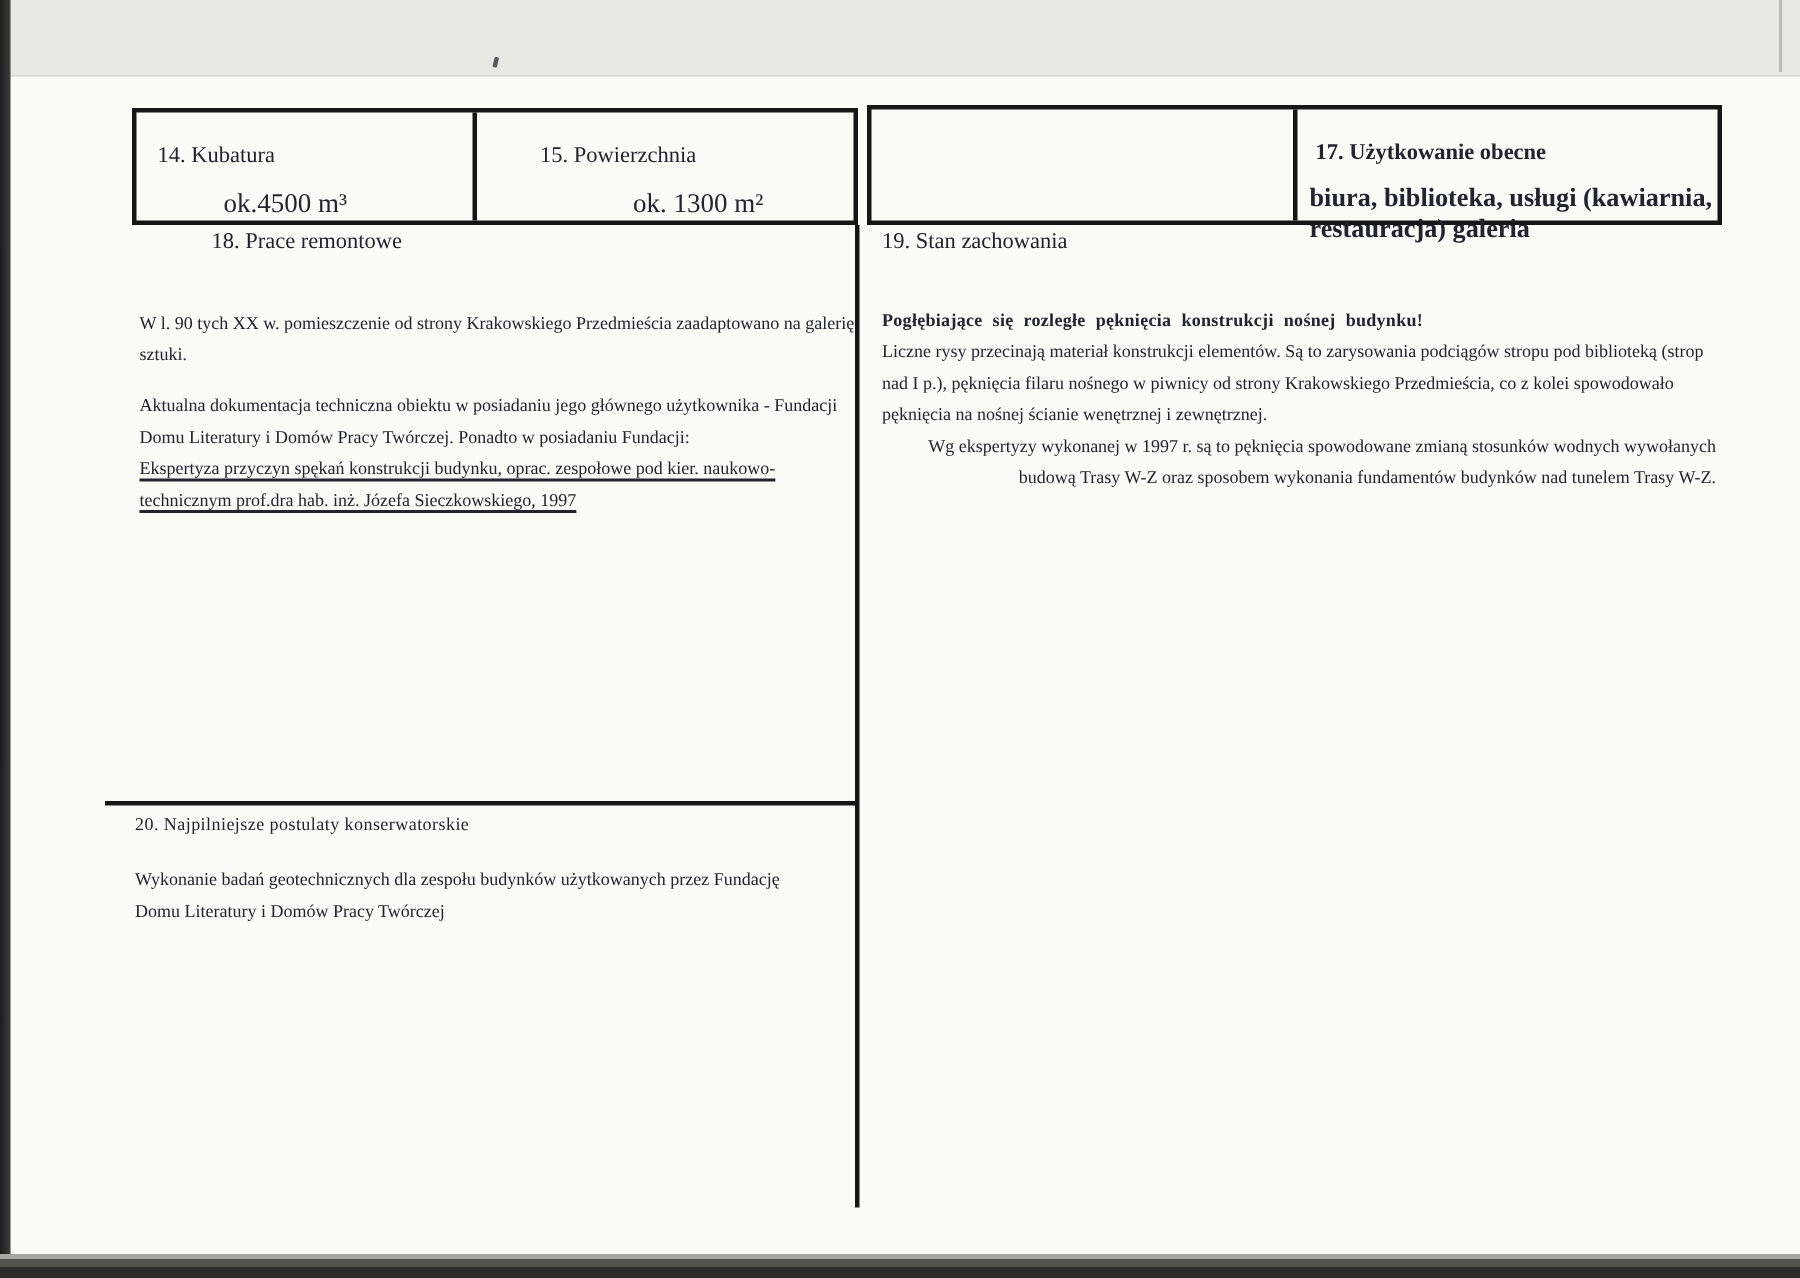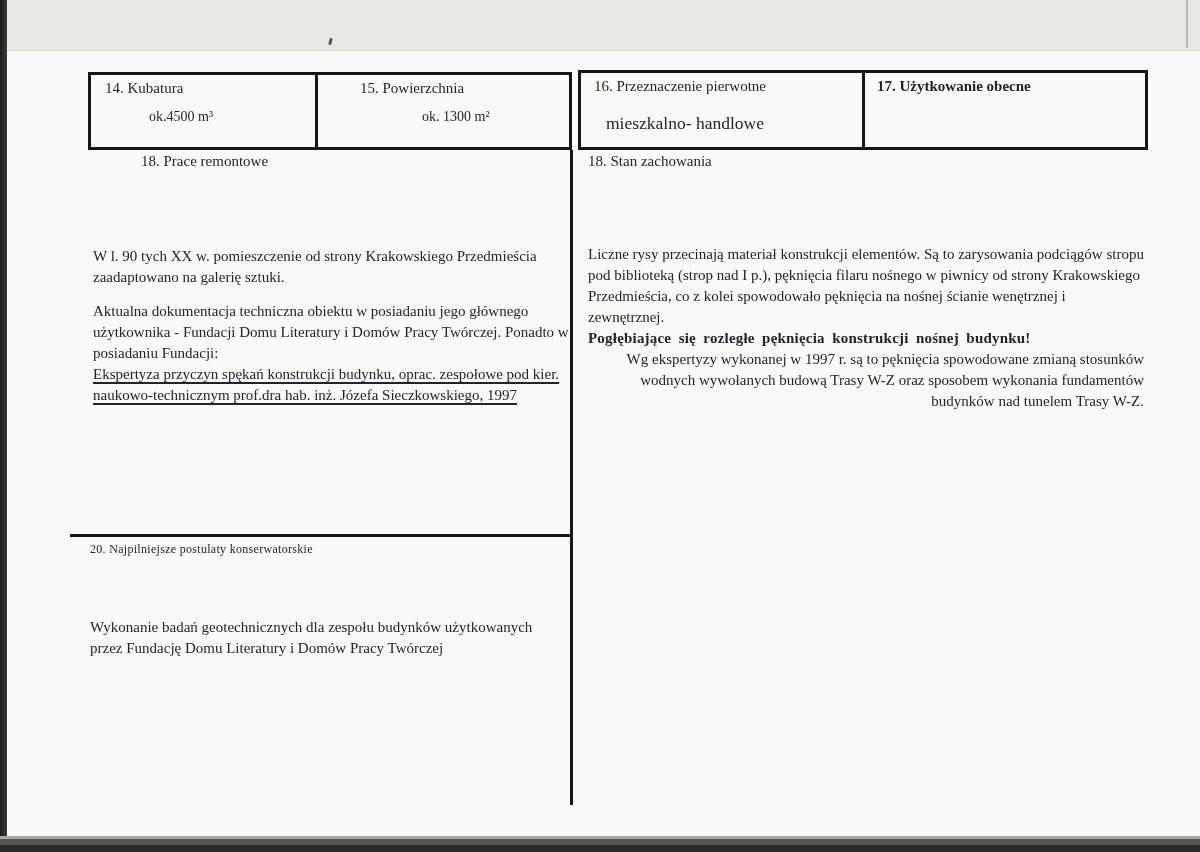--- a/index.html
+++ b/index.html
@@ -19,23 +19,23 @@
   .speck{position:absolute;left:329px;top:38px;width:3px;height:7px;background:#5a5a60;transform:rotate(14deg);border-radius:1px;}
 
   
   .box{position:absolute;border:3px solid #161616;box-sizing:border-box;}
   .box-left{left:88px;top:72px;width:484px;height:78px;}
   .box-right{left:578px;top:70px;width:570px;height:80px;}
   .vdiv{position:absolute;top:0;bottom:0;width:3px;background:#161616;}
   .box-left .vdiv{left:224px;}
   .box-right .vdiv{left:281px;}
 
-  .cell{position:absolute;top:0;bottom:0;}
+  .cell{position:absolute;top:16px;bottom:0;}
   .cell-label{position:absolute;font-size:15px;white-space:nowrap;}
-  .cell-value{position:absolute;font-size:14px;white-space:nowrap;}
+  .cell-value{position:absolute;font-size:18px;white-space:nowrap;}
 
   .cell14{left:0;width:224px;}
   .cell15{left:227px;right:0;margin-left:28px;}
   .cell16{left:0;width:281px;}
   .cell17{left:284px;right:0;font-weight:bold;}
 
   .cell14 .cell-label{left:14px;top:5px;}
   .cell14 .cell-value{left:58px;top:34px;}
   .cell15 .cell-label{left:14px;top:5px;}
   .cell15 .cell-value{left:76px;top:34px;}
@@ -48,21 +48,21 @@
   .sec-header{position:absolute;font-size:15px;white-space:nowrap;}
   #hdr18{left:97px;top:153px;margin-left:44px;}
   #hdr19{left:588px;top:153px;}
   #hdr20{left:90px;top:542px;font-size:12px;letter-spacing:.3px;}
 
   
   .col-divider{position:absolute;left:570px;top:150px;width:3px;height:655px;background:#161616;}
   .rule20{position:absolute;left:70px;top:534px;width:502px;height:3px;background:#161616;}
 
   
-  .textblock{position:absolute;font-size:15px;line-height:21px;margin-top:41px;}
+  .textblock{position:absolute;font-size:12px;line-height:21px;}
   #left-body{left:93px;top:205px;width:478px;}
   #right-body{left:588px;top:203px;width:556px;}
   #body20{left:90px;top:576px;width:448px;}
 
   .para{margin:0 0 0 0;}
   .para + .para-gap{height:13px;}
   .underlined{text-decoration:underline;text-underline-offset:3px;text-decoration-thickness:1.5px;}
   .justify-bold{font-weight:bold;word-spacing:3.5px;letter-spacing:.2px;}
   .indent{text-indent:7px;text-align:right;}
 </style>
@@ -83,44 +83,41 @@
       <div class="cell-value">ok.4500 m³</div>
     </div>
     <div class="vdiv"></div>
     <div class="cell cell15">
       <div class="cell-label">15. Powierzchnia</div>
       <div class="cell-value">ok. 1300 m²</div>
     </div>
   </div>
 
   <div class="box box-right">
-    <div class="cell cell16">
-      <div class="cell-label">16. Przeznaczenie pierwotne</div>
-      <div class="cell-value">mieszkalno- handlowe</div>
-    </div>
     <div class="vdiv"></div>
     <div class="cell cell17">
       <div class="cell-label">17. Użytkowanie obecne</div>
+      <div class="cell-value">biura, biblioteka, usługi (kawiarnia, restauracja) galeria</div>
     </div>
   </div>
 
   <div class="col-divider"></div>
 
   <div class="sec-header" id="hdr18">18. Prace remontowe</div>
   <div class="textblock" id="left-body">
     <p class="para">W l. 90 tych XX w. pomieszczenie od strony Krakowskiego Przedmieścia zaadaptowano na galerię sztuki.</p>
     <div class="para-gap"></div>
     <p class="para">Aktualna dokumentacja techniczna obiektu w posiadaniu jego głównego użytkownika - Fundacji Domu Literatury i Domów Pracy Twórczej. Ponadto w posiadaniu Fundacji:</p>
     <p class="para underlined">Ekspertyza  przyczyn spękań  konstrukcji budynku, oprac. zespołowe pod kier. naukowo-technicznym prof.dra hab. inż. Józefa Sieczkowskiego, 1997</p>
   </div>
 
-  <div class="sec-header" id="hdr19">18. Stan zachowania</div>
+  <div class="sec-header" id="hdr19">19. Stan zachowania</div>
   <div class="textblock" id="right-body">
+    <p class="para justify-bold">Pogłębiające się rozległe pęknięcia konstrukcji nośnej budynku!</p>
     <p class="para">Liczne rysy przecinają materiał konstrukcji elementów. Są to zarysowania podciągów stropu pod biblioteką (strop nad I p.), pęknięcia filaru nośnego w piwnicy od strony Krakowskiego Przedmieścia, co z kolei spowodowało pęknięcia na nośnej ścianie wenętrznej i zewnętrznej.</p>
-    <p class="para justify-bold">Pogłębiające się rozległe pęknięcia konstrukcji nośnej budynku!</p>
     <p class="para indent">Wg ekspertyzy wykonanej w 1997 r. są to pęknięcia spowodowane zmianą stosunków wodnych wywołanych budową Trasy W-Z oraz sposobem wykonania fundamentów budynków nad tunelem Trasy W-Z.</p>
   </div>
 
   <div class="rule20"></div>
   <div class="sec-header" id="hdr20">20. Najpilniejsze postulaty konserwatorskie</div>
   <div class="textblock" id="body20">
     <p class="para">Wykonanie badań geotechnicznych dla zespołu budynków użytkowanych przez Fundację Domu Literatury i Domów Pracy Twórczej</p>
   </div>
 
 </div>

